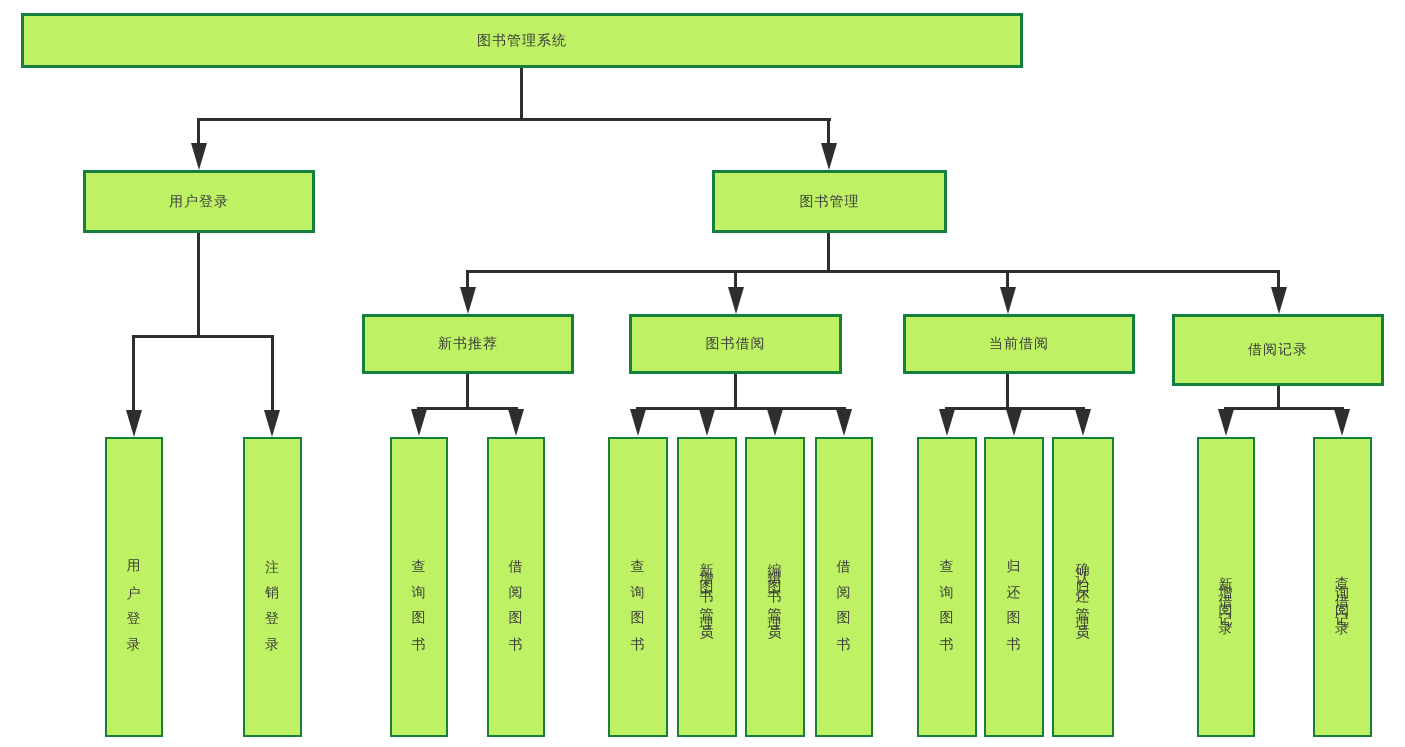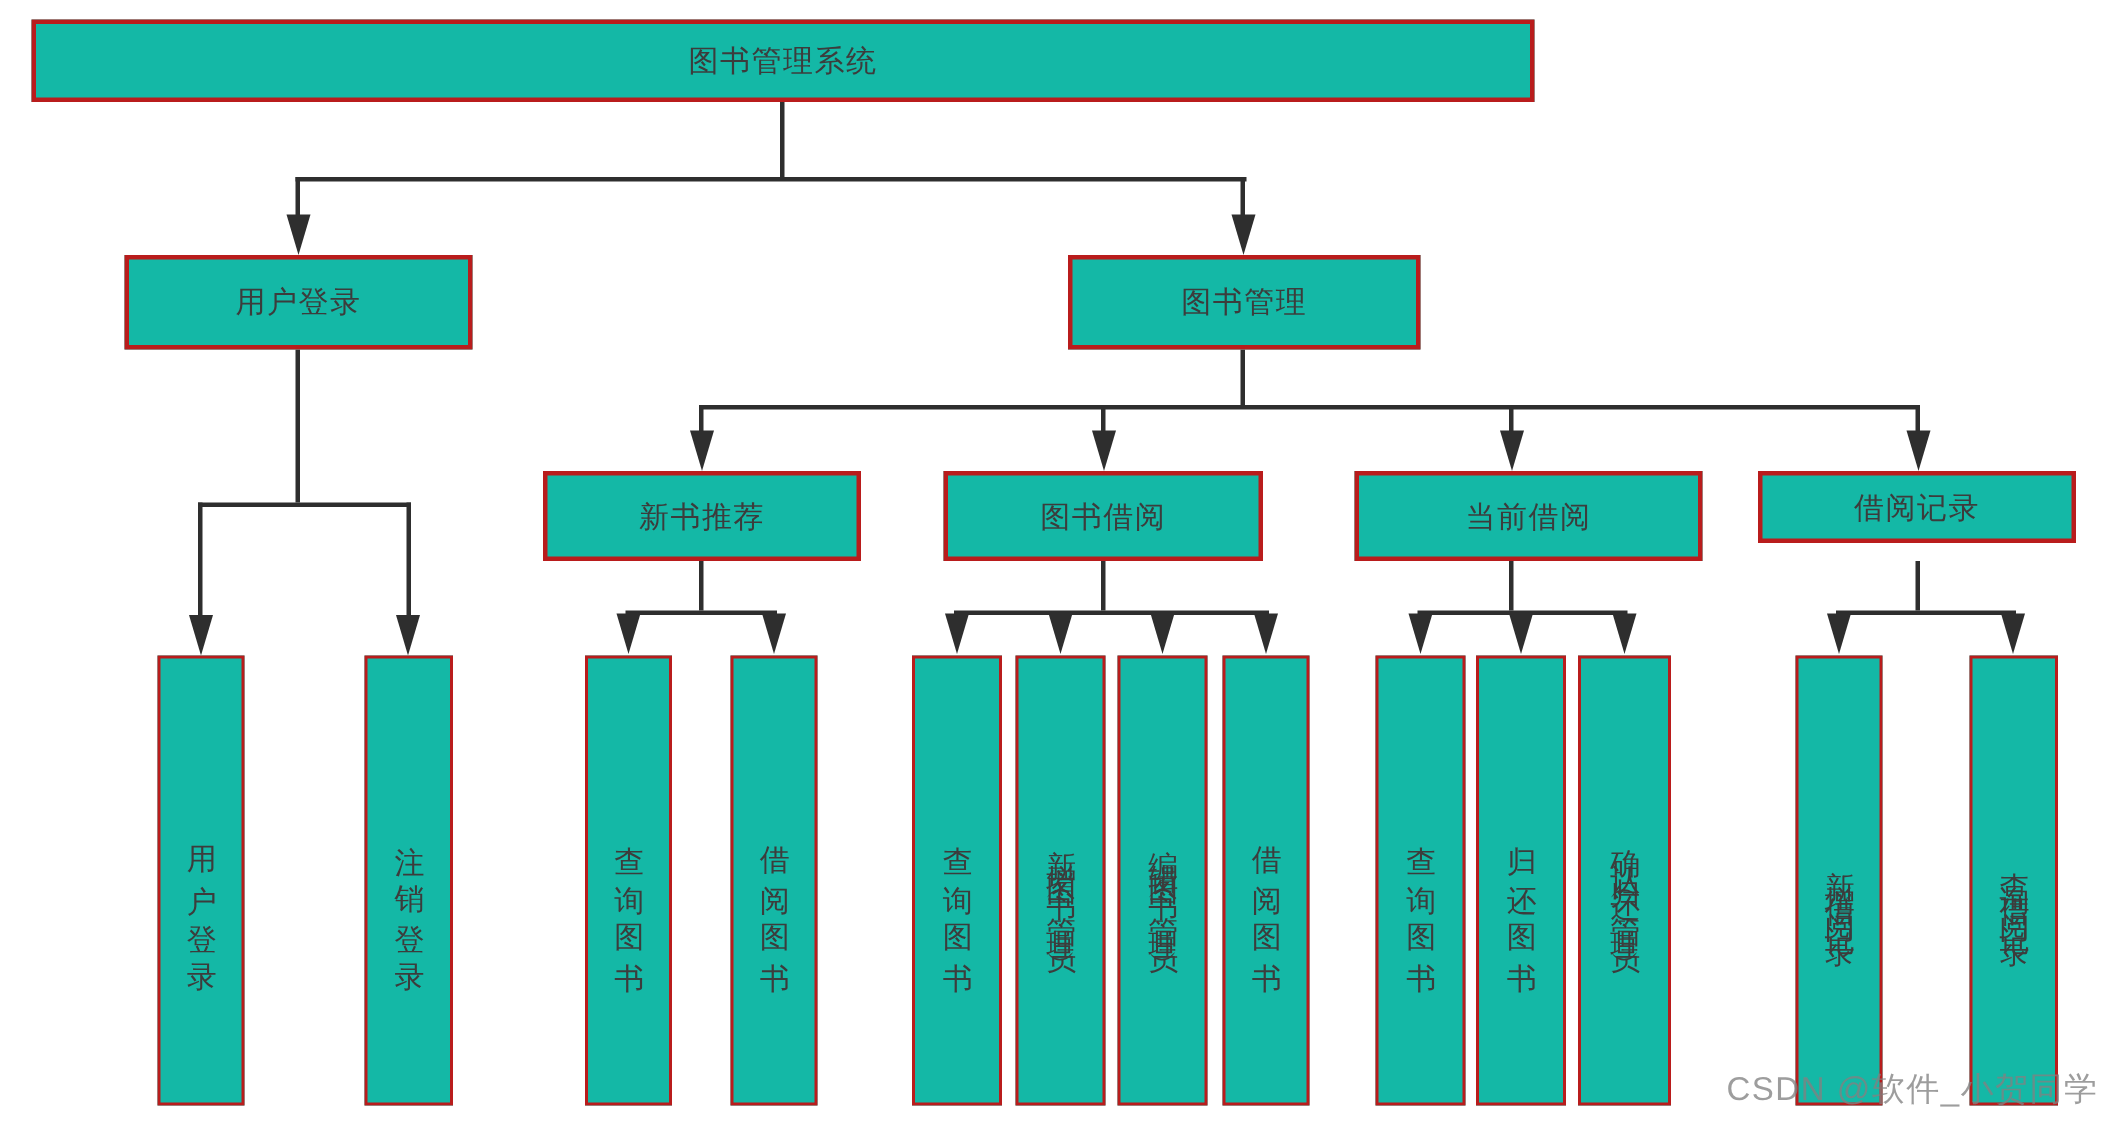--- a/index.html
+++ b/index.html
@@ -5,27 +5,27 @@
   html,body{margin:0;padding:0;background:#ffffff;}
   #canvas{
     position:relative;
     width:1405px;height:747px;
     background:#ffffff;
     overflow:hidden;
     font-family:"Liberation Sans","DejaVu Sans",sans-serif;
   }
   .box{
     position:absolute;
-    background:#14b8a6;
-    border:3px solid #b91c1c;
+    background:#bef264;
+    border:3px solid #15803d;
     box-sizing:border-box;
     display:flex;
     align-items:center;
     justify-content:center;
-    font-size:20px;
+    font-size:14px;
     color:#3c3c3c;
     letter-spacing:1px;
     z-index:2;
   }
   .leaf{border-width:2.5px;}
   .vlabel{
     writing-mode:vertical-rl;
     letter-spacing:26px;
     line-height:1;
     padding-top:26px; 
@@ -96,21 +96,21 @@
 
   <div class="box" style="left:629px;top:314px;width:213px;height:60px;">
     <span>图书借阅</span>
   </div>
   <div class="box" style="left:362px;top:314px;width:212px;height:60px;">
     <span>新书推荐</span>
   </div>
   <div class="box" style="left:903px;top:314px;width:232px;height:60px;">
     <span>当前借阅</span>
   </div>
-  <div class="box" style="left:1172px;top:314px;width:212px;height:48px;">
+  <div class="box" style="left:1172px;top:314px;width:212px;height:72px;">
     <span>借阅记录</span>
   </div>
 
   <div class="vline" style="left:466px;top:374px;height:33px;"></div>
   <div class="hline" style="left:417px;top:407px;width:101px;"></div>
   <div class="arrowhead" style="left:411px;top:409px;"></div>
   <div class="arrowhead" style="left:508px;top:409px;"></div>
 
   <div class="vline" style="left:734px;top:374px;height:33px;"></div>
   <div class="hline" style="left:636px;top:407px;width:210px;"></div>
@@ -167,15 +167,14 @@
     <span class="vlabel long">确认归还（管理员）</span>
   </div>
 
   <div class="box leaf" style="left:1197px;top:437px;width:58px;height:300px;">
     <span class="vlabel long">新增借阅记录</span>
   </div>
   <div class="box leaf" style="left:1313px;top:437px;width:59px;height:300px;">
     <span class="vlabel long">查询借阅记录</span>
   </div>
 
-  <div id="watermark">CSDN @软件_小贺同学</div>
 
 </div>
 
 </body></html>

